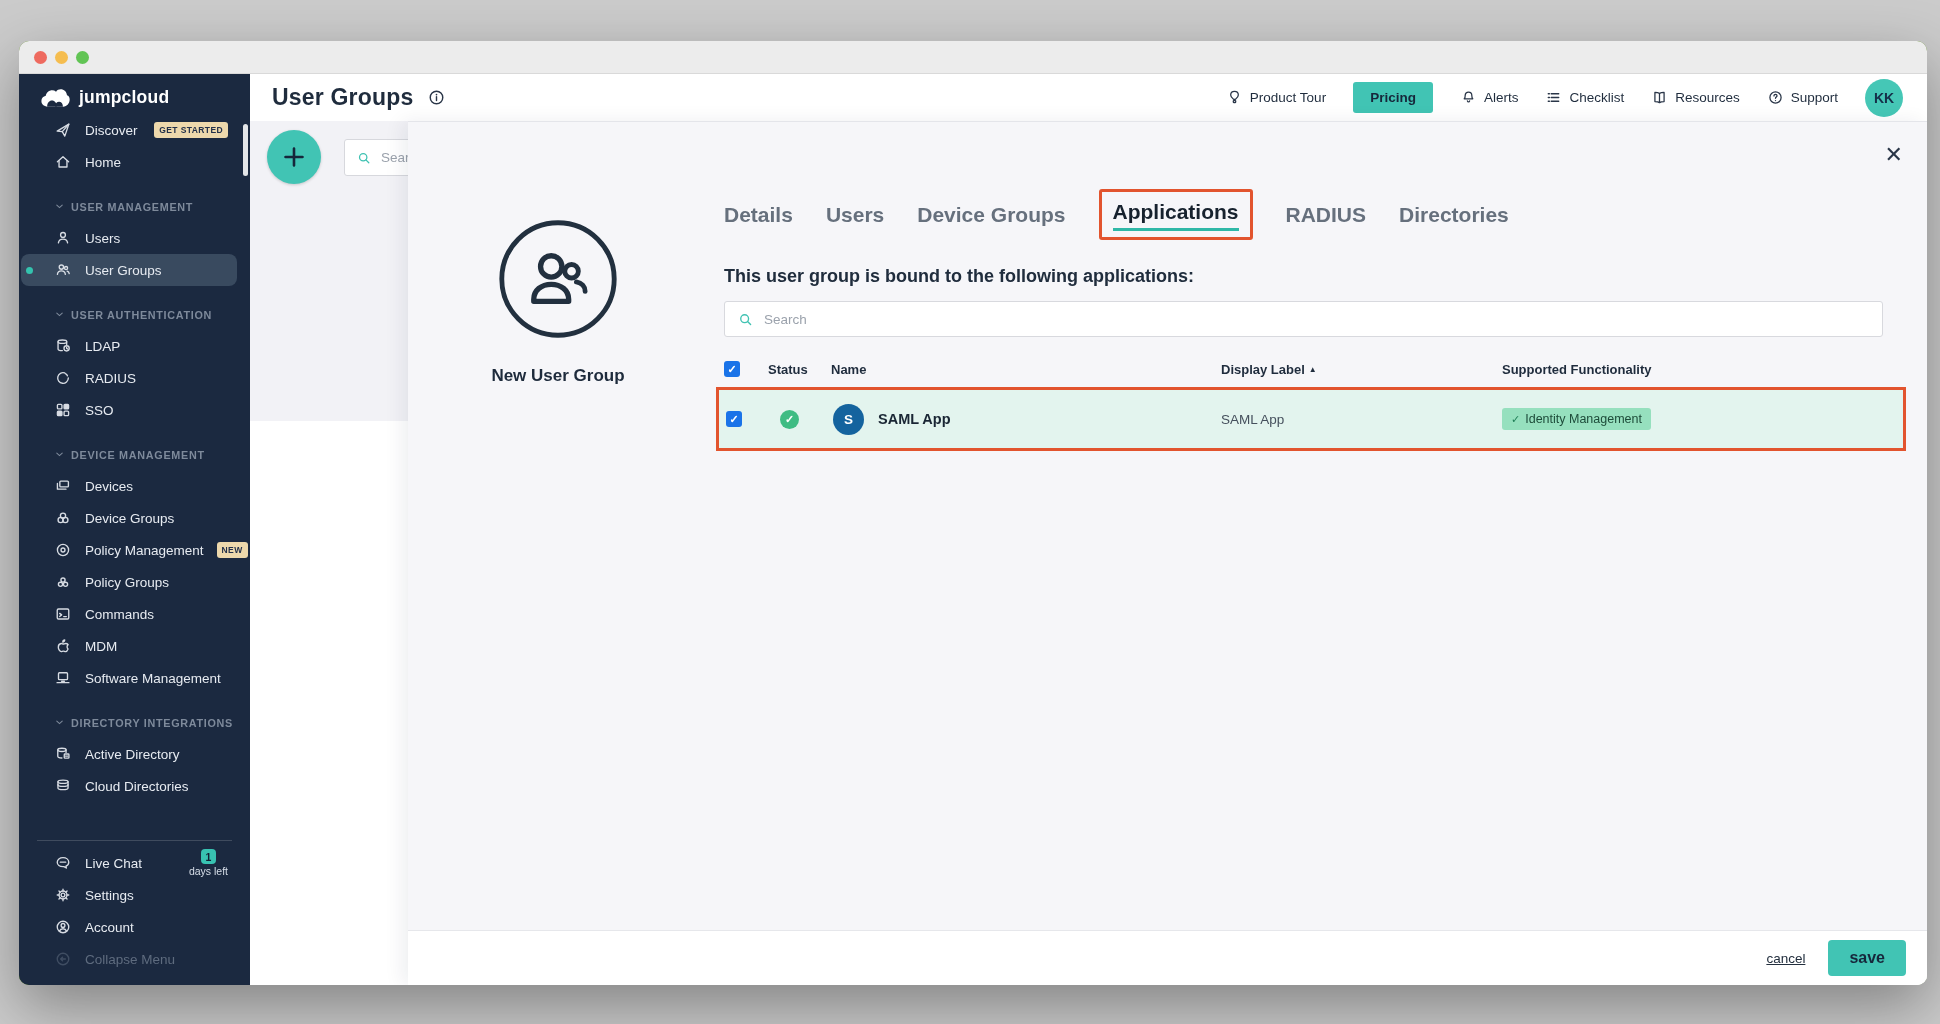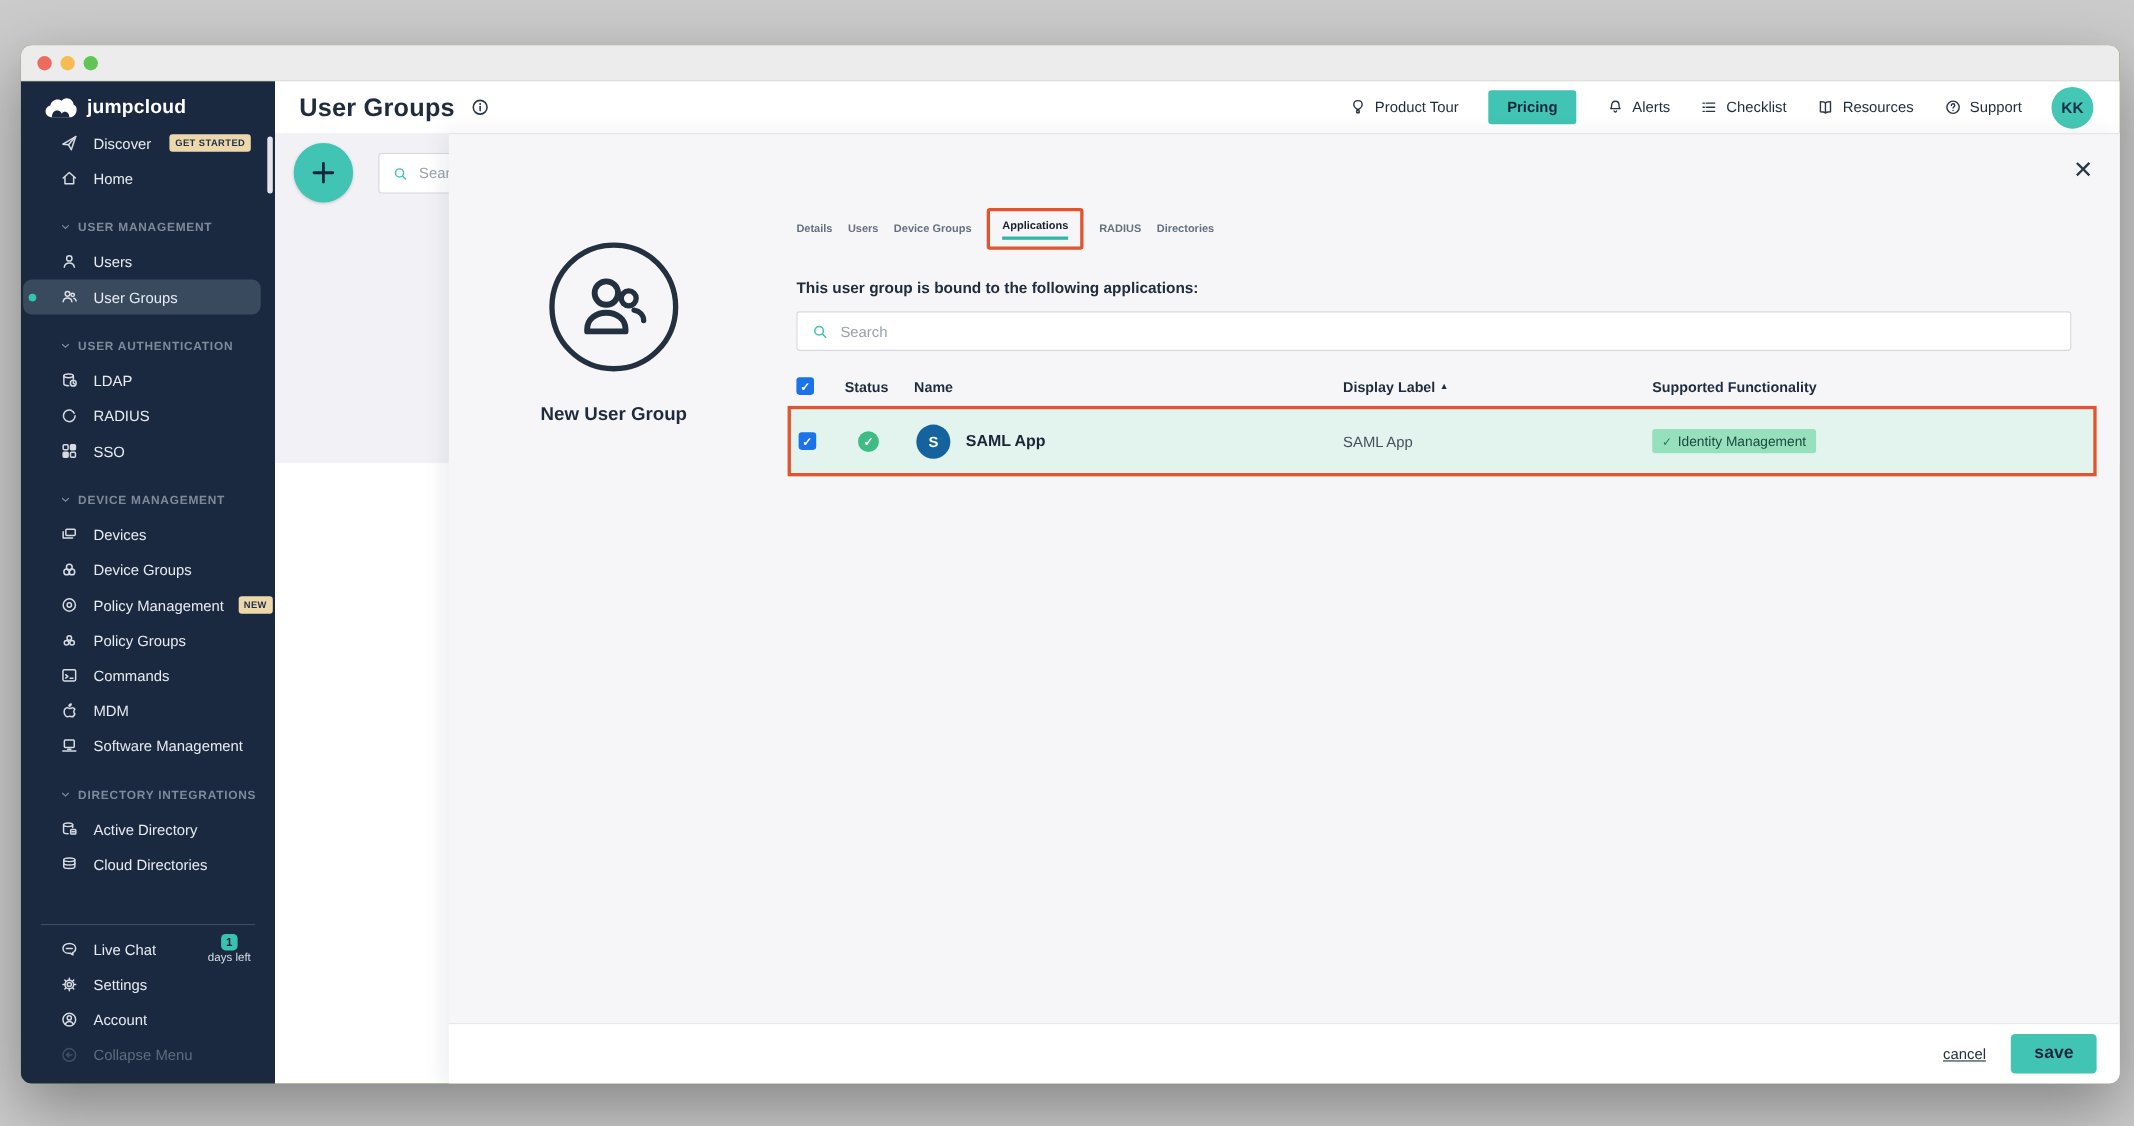--- a/index.html
+++ b/index.html
@@ -79,26 +79,26 @@
   .modal { position:absolute; left:158px; top:0; right:0; bottom:0; background:#f6f6f9; z-index:2;
            border-top:1px solid #e4e5ea; box-shadow:-6px 0 18px rgba(20,30,50,.07); }
   .close-btn { position:absolute; top:22px; right:24px; background:none; border:none; font-size:22px;
                color:#2a3648; cursor:pointer; line-height:1; font-family:inherit; }
   .left-col { position:absolute; left:0; top:94px; width:300px; display:flex; flex-direction:column;
               align-items:center; gap:20px; }
   .group-circle svg { width:126px; height:126px; color:#22303f; }
   .group-name { font-size:17px; font-weight:bold; color:#1e2b3c; }
 
   .main-col { position:absolute; left:316px; right:44px; top:0; bottom:55px; }
-  .tabs { margin-top:67px; display:flex; align-items:center; gap:14px; font-size:10px;
+  .tabs { margin-top:67px; display:flex; align-items:center; gap:33px; font-size:21px;
           font-weight:bold; color:#66707d;text-align:center; }
   .tab { cursor:pointer; white-space:nowrap; }
   .tab.active { color:#17222e; border-bottom:3px solid #2fb8a7; padding-bottom:4px; }
   .hl-box { border:3px solid #e2542e; border-radius:3px; padding:8px 11px 6px; display:inline-flex; }
-  .desc { margin-top:26px; font-size:14px; font-weight:bold; color:#202d3d; }
+  .desc { margin-top:26px; font-size:18px; font-weight:bold; color:#202d3d; }
   .modal-search { margin-top:14px; height:36px; background:#fff; border:1px solid #d8d9de;
                   border-radius:3px; display:flex; align-items:center; gap:10px; padding:0 12px; }
   .modal-search svg { width:17px; height:17px; color:#3fc2b2; flex:none; }
 
   .thead, .app-row { display:grid; grid-template-columns:44px 63px 1fr 281px 381px; align-items:center; }
   .thead { margin-top:17px; height:30px; font-size:13px; font-weight:bold; color:#1f2c3d; }
   .th .arrow { font-size:8px; vertical-align:2px; margin-left:4px; }
   .cb { width:16px; height:16px; border-radius:3px; background:#1a73e8; color:#fff; font-size:11px;
         font-weight:bold; display:inline-flex; align-items:center; justify-content:center; cursor:pointer; }
   .orange-row { margin:3px -23px 0 -8px; border:3px solid #e2542e; background:#e3f4ee; }

